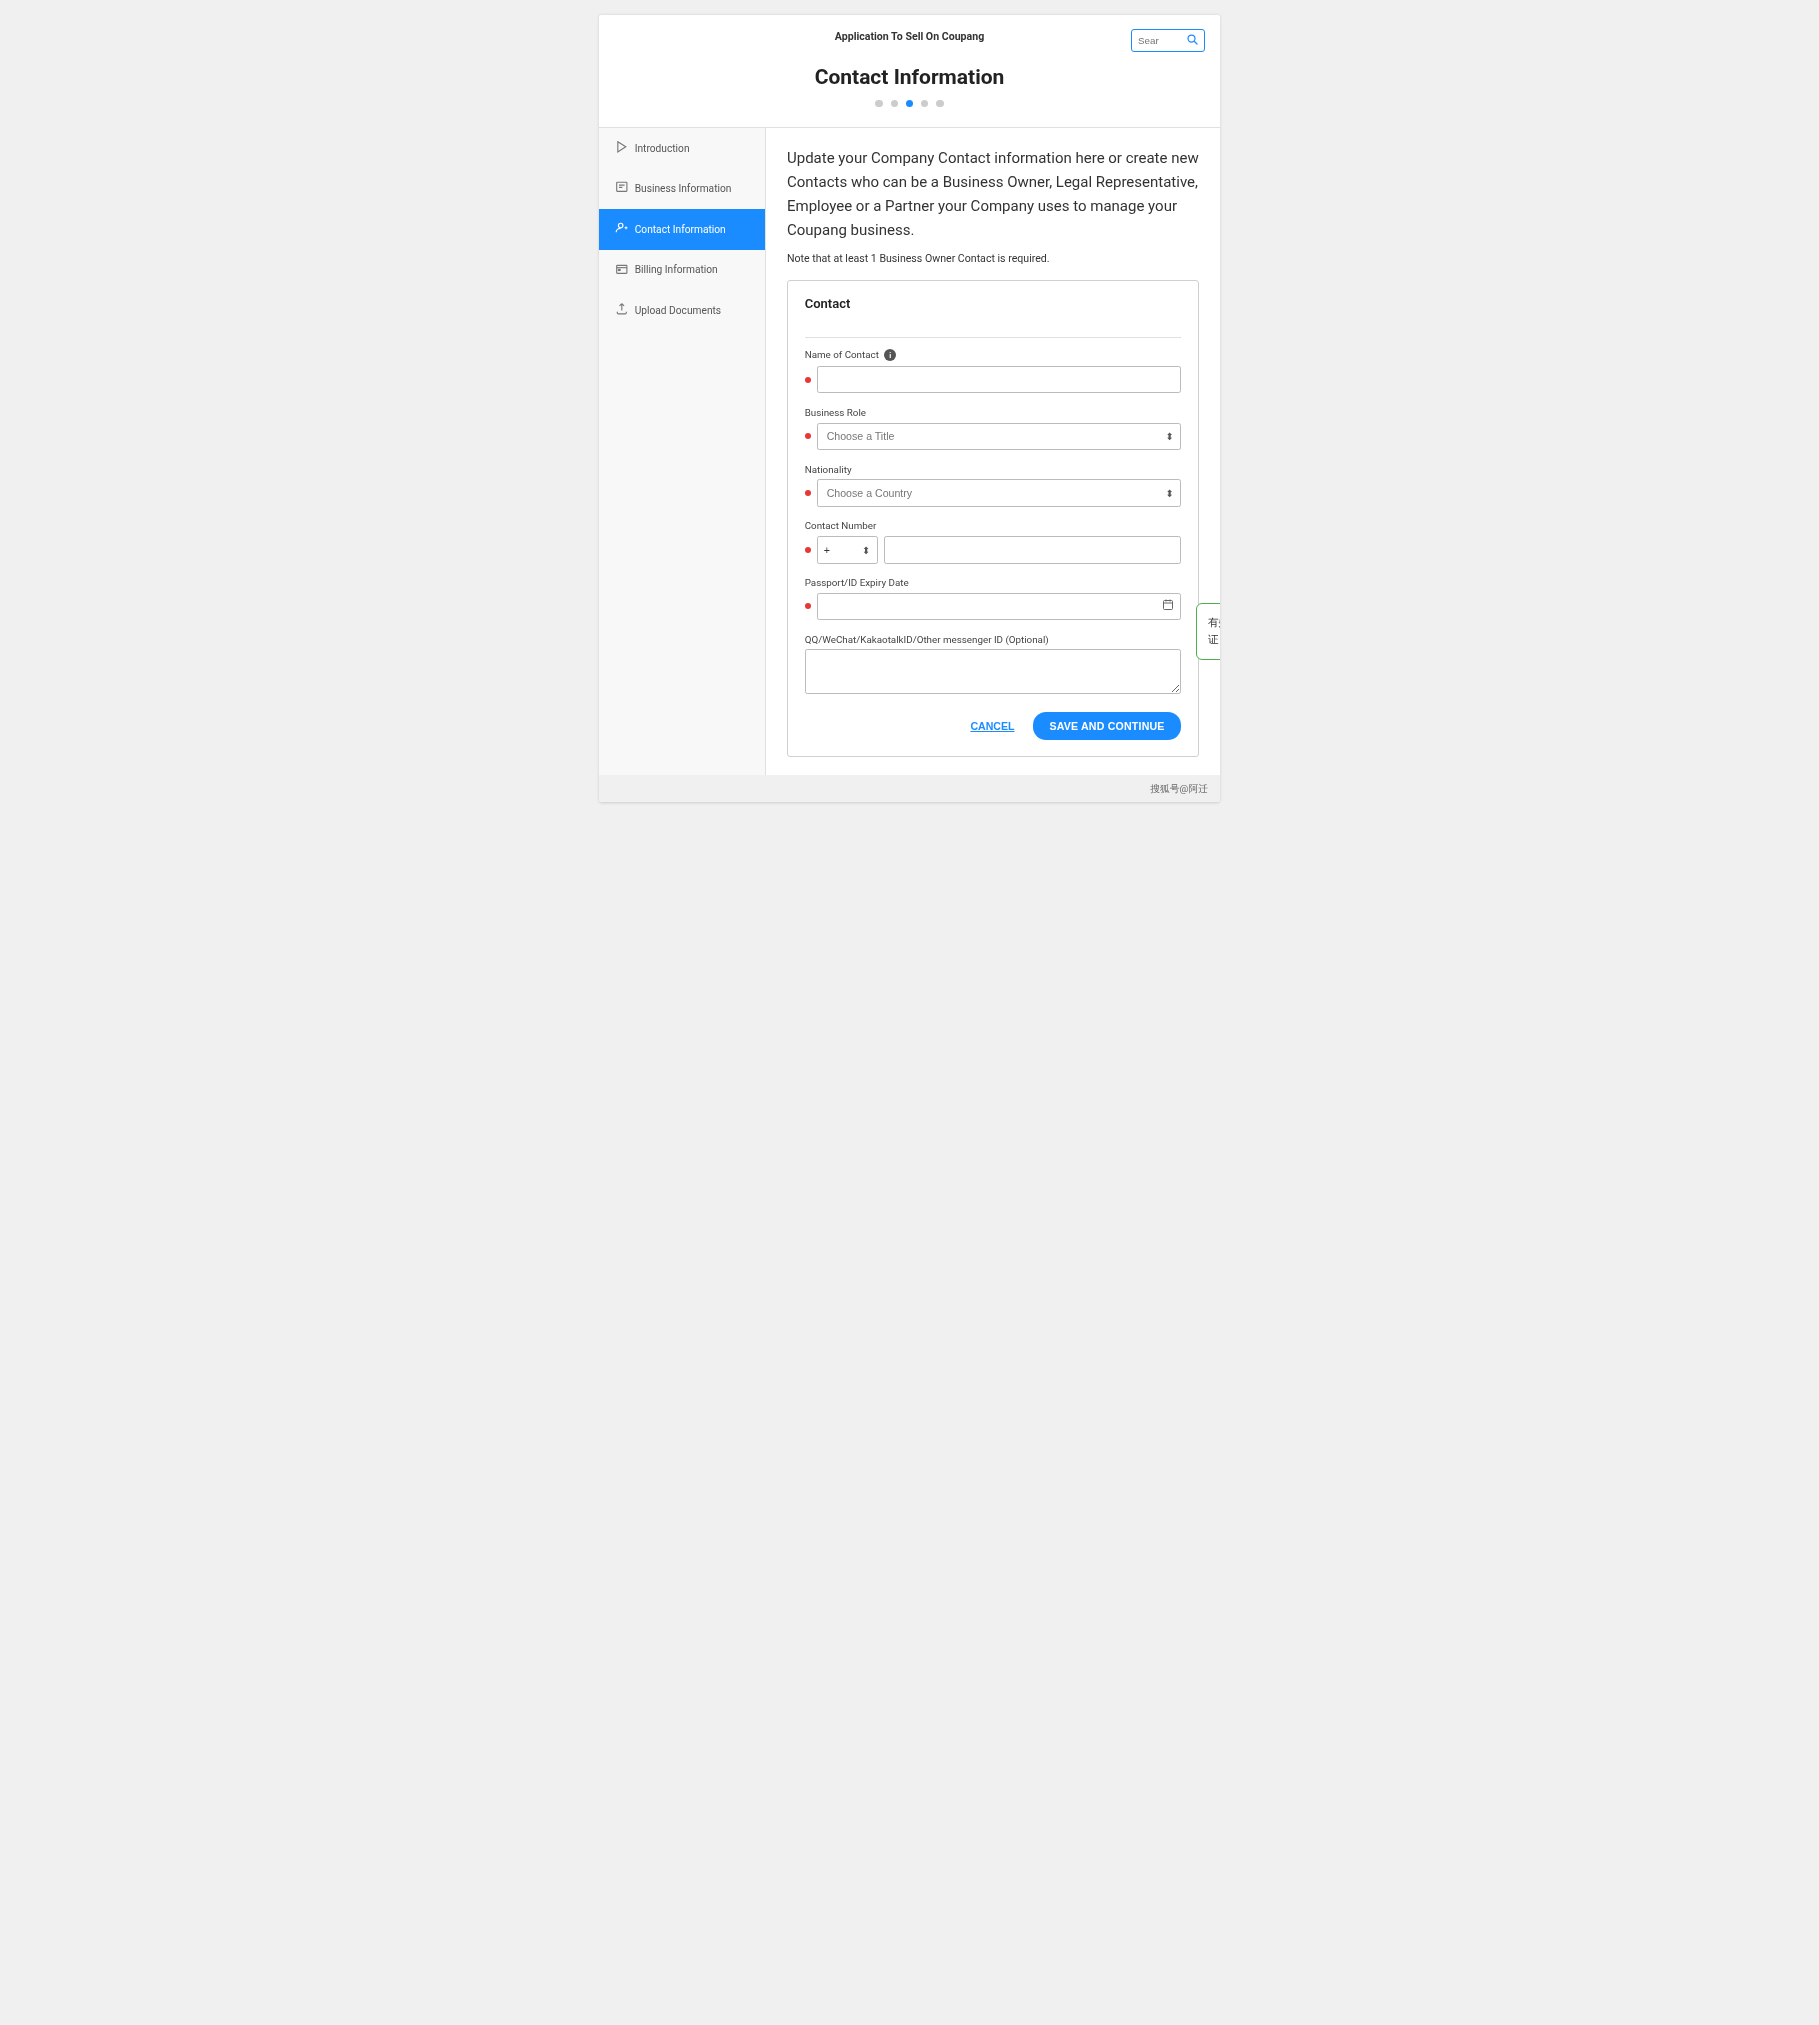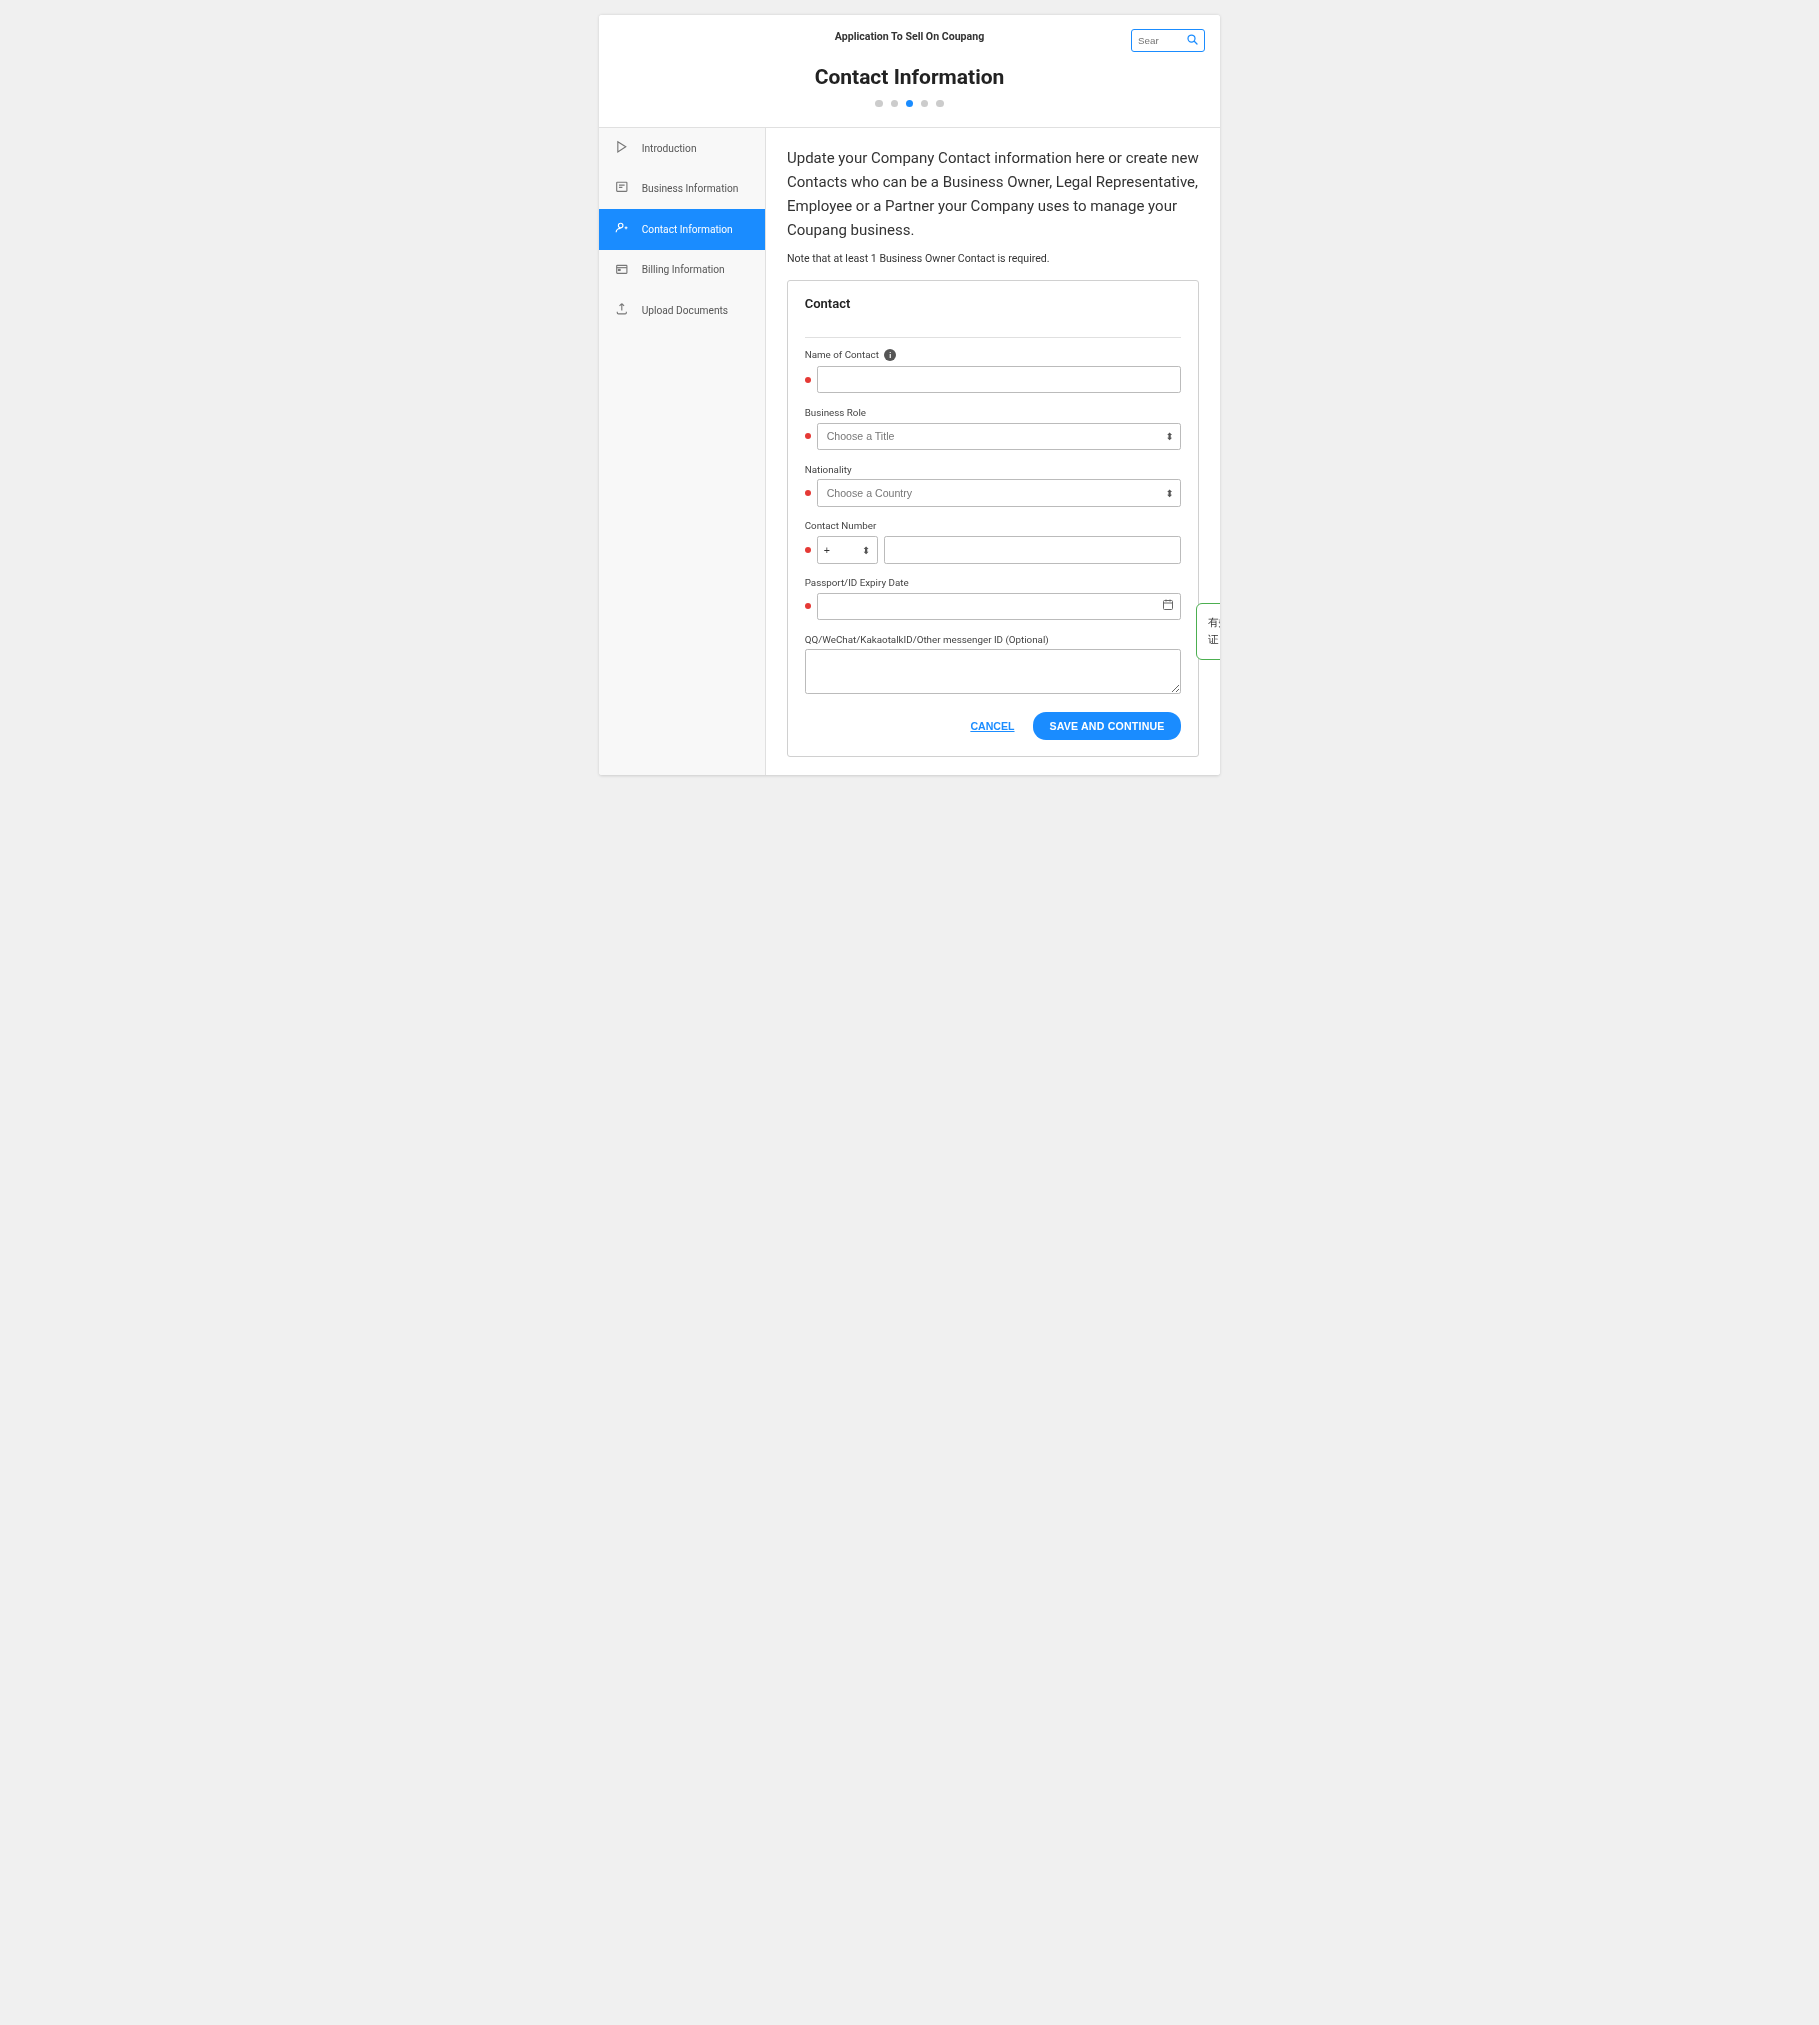--- a/index.html
+++ b/index.html
@@ -89,21 +89,21 @@
     
     .sidebar {
       width: 167px;
       min-width: 167px;
       background: #f8f8f8;
       border-right: 0.8px solid #e0e0e0;
     }
     .sidebar-item {
       display: flex;
       align-items: center;
-      gap: 12px;
+      gap: 5px;
       padding: 12px 12px;
       cursor: pointer;
       border-left: 2.3px solid transparent;
       font-size: 10.6px;
       color: #555;
       transition: background 0.15s;
     }
     .sidebar-item.active {
       background: #1a8cff;
       color: #fff;
@@ -534,14 +534,17 @@
 
         <div class="buttons-row">
           <button class="btn-cancel">CANCEL</button>
           <button class="btn-save">SAVE AND CONTINUE</button>
         </div>
 
       </div>
     </div>
   </div>
 
+  <div class="footer-watermark">
+    <span>搜狐号@阿迁</span>
+  </div>
 </div>
 
 
 </body></html>

